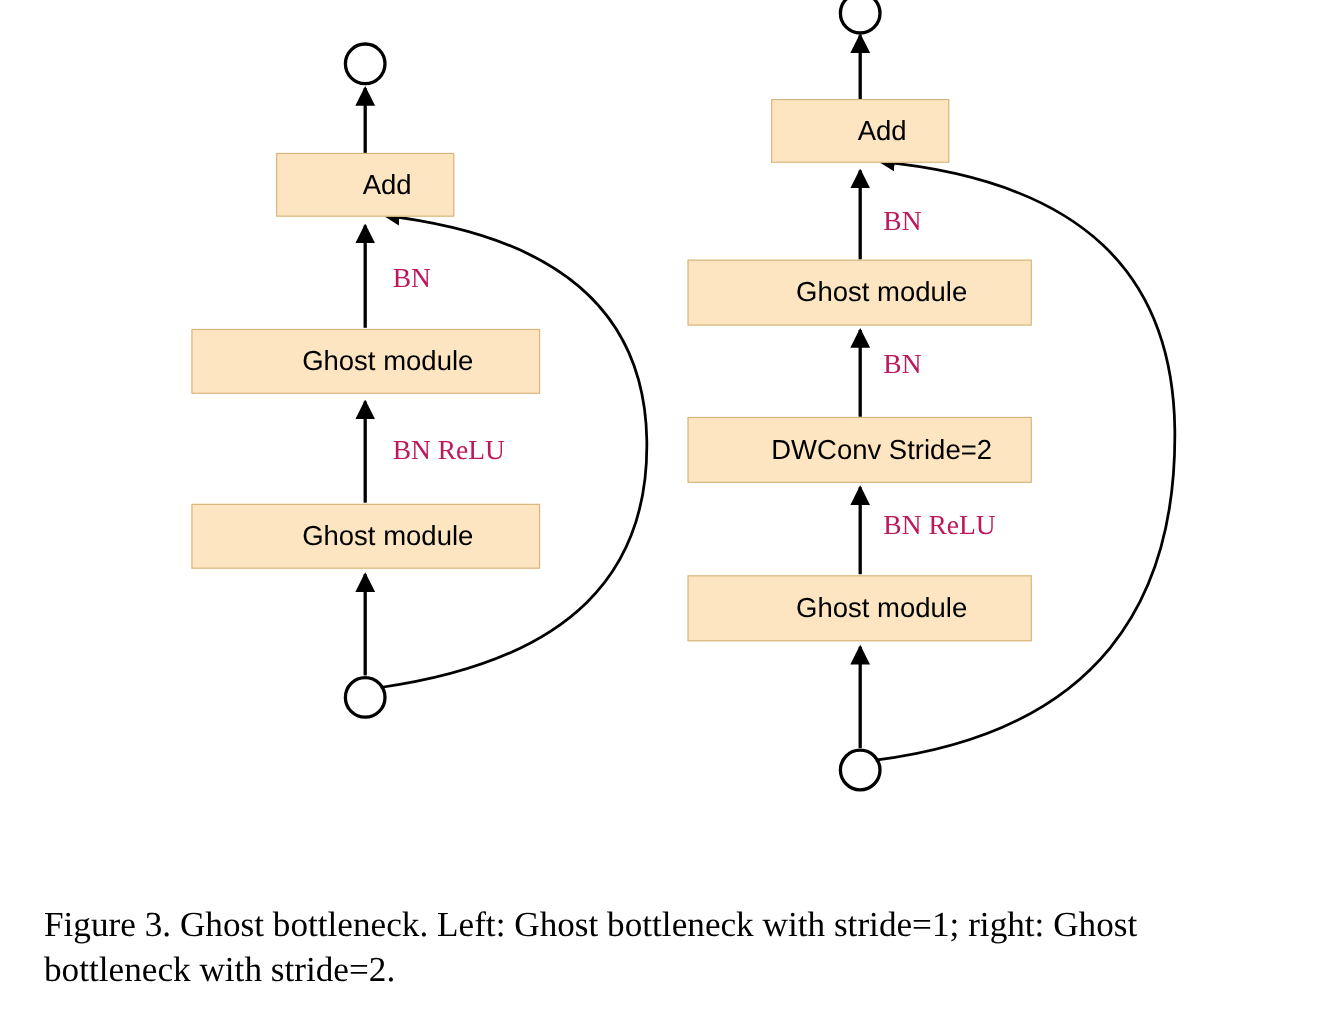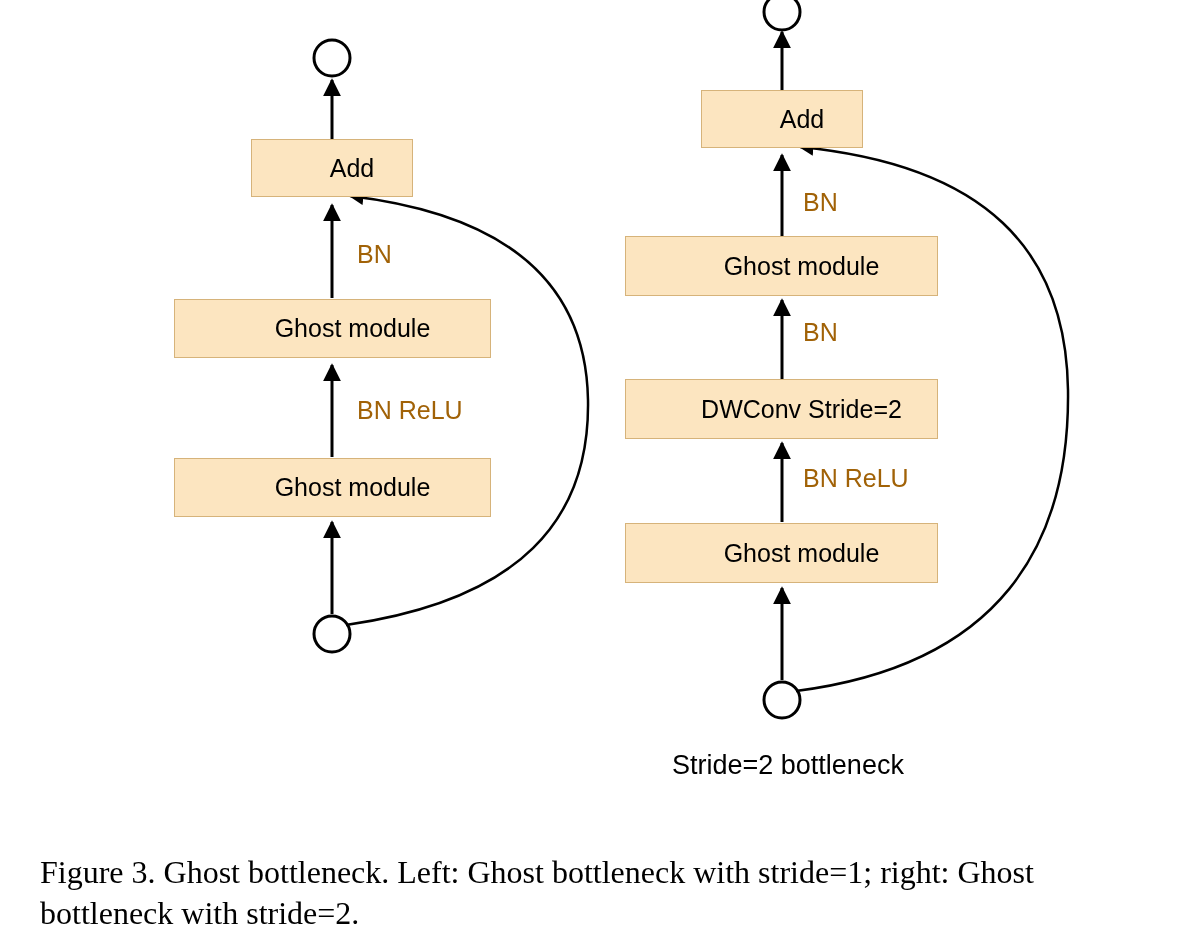--- a/index.html
+++ b/index.html
@@ -30,37 +30,37 @@
     align-items: center;
     justify-content: center;
     font-size: 25px;
     color: #000;
     box-sizing: border-box;
     padding-left: 40px;
   }
   .edge-label {
     position: absolute;
     font-size: 25px;
-    color: #a16207;
+    color: #be185d;
     white-space: nowrap;
+    font-family: Liberation Serif, serif;
   }
   .panel-caption {
     position: absolute;
     font-size: 27px;
     color: #000;
     white-space: nowrap;
   }
   .figure-caption {
     position: absolute;
     font-family: "Liberation Serif", serif;
     font-size: 32px;
     line-height: 1.28;
     color: #000;
     width: 1120px;
-    margin-top: 32px;
   }
   svg.wires {
     position: absolute;
     left: 0;
     top: 0;
     width: 1197px;
     height: 941px;
     pointer-events: none;
   }
 </style>
@@ -141,21 +141,18 @@
   <div class="edge-label" style="left:803px; top:188px;">
     <span>BN</span>
   </div>
   <div class="edge-label" style="left:803px; top:318px;">
     <span>BN</span>
   </div>
   <div class="edge-label" style="left:803px; top:464px;">
     <span>BN ReLU</span>
   </div>
 
-  <div class="panel-caption" style="left:672px; top:750px;">
-    <span>Stride=2 bottleneck</span>
-  </div>
 
   <div class="figure-caption" style="left:40px; top:820px;">
     <span>Figure 3. Ghost bottleneck. Left: Ghost bottleneck with stride=1; right: Ghost bottleneck with stride=2.</span>
   </div>
 
 </div>
 
 </body></html>

